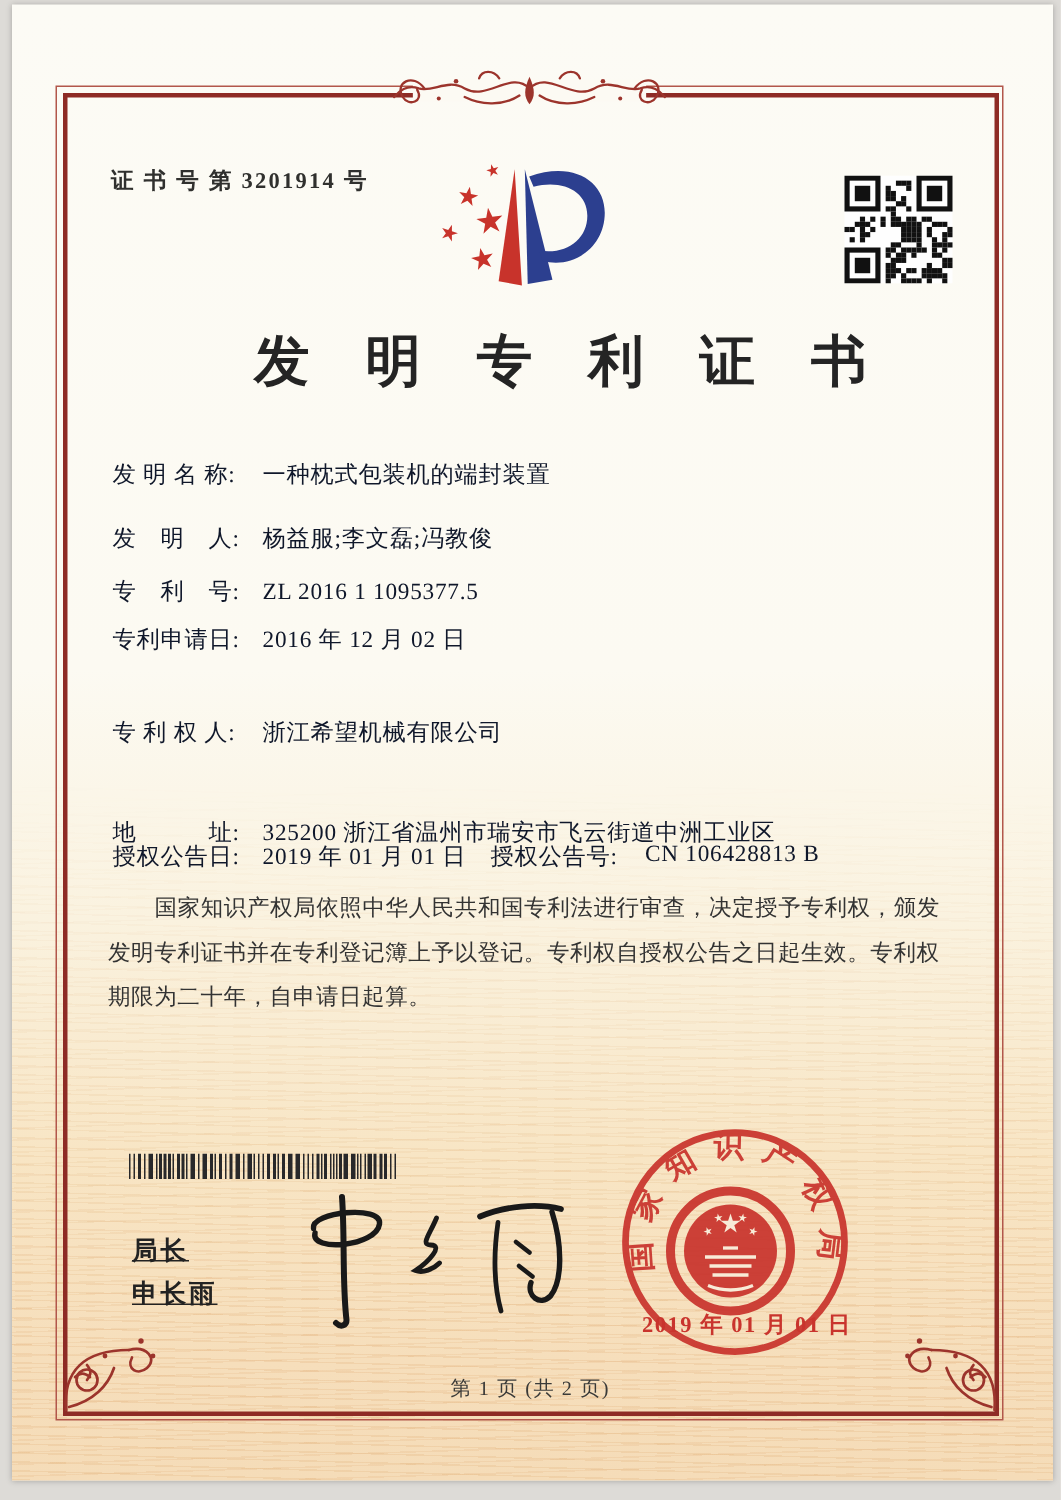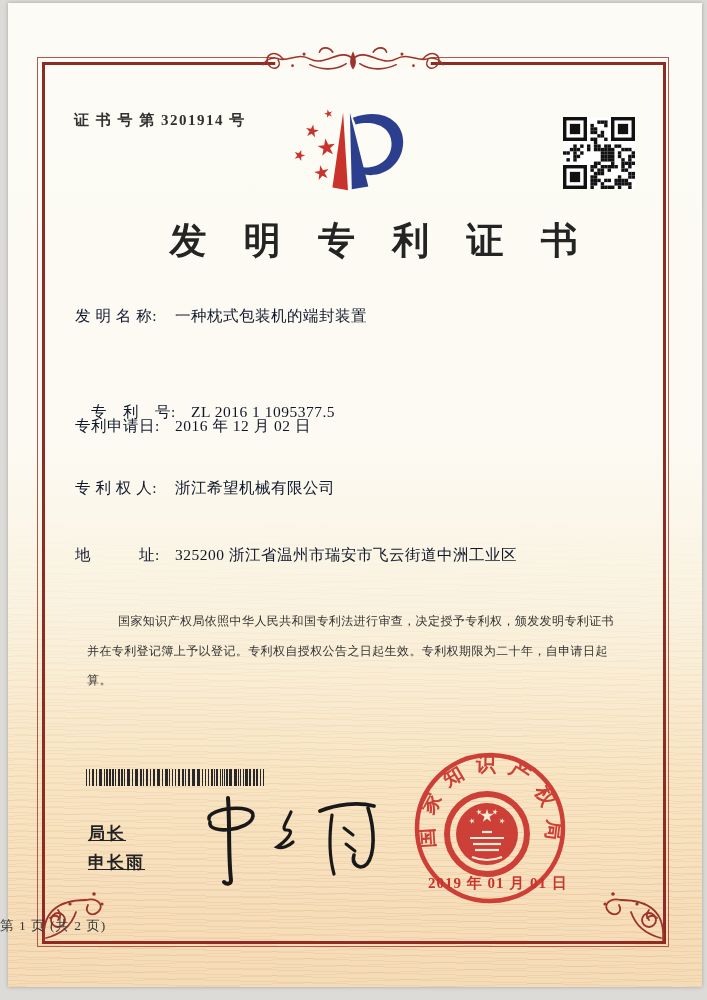--- a/index.html
+++ b/index.html
@@ -18,24 +18,24 @@
   .frame-inner{position:absolute;left:42px;top:62px;width:618px;height:876px;border:3px solid #8e2b25;}
   .abs{position:absolute;}
   .certno{left:74px;top:111px;font-size:15px;letter-spacing:1.5px;color:#30302e;font-weight:600;}
   .title{left:0;right:0;top:216px;text-align:center;font-size:37px;font-weight:700;
          letter-spacing:14px;text-indent:14px;color:#242424;padding-left:40px;}
   .row{left:75px;width:572px;font-size:15.5px;color:#0f172a;letter-spacing:.5px;}
   .row .lab{display:inline-block;width:100px;}
   .row .lab2{position:absolute;left:252px;}
   .row .val2{position:absolute;left:355px;}
   .paras{left:72px;top:592px;width:568px;color:#333;}
-  .paras p{margin:15px;font-size:12px;line-height:29.5px;text-indent:31px;letter-spacing:.4px;}
+  .paras p{margin:0;font-size:15px;line-height:29.5px;text-indent:31px;letter-spacing:.4px;}
   .signer{left:88px;font-size:17px;color:#222;font-family:"Liberation Sans",sans-serif;font-weight:600;letter-spacing:2px;text-decoration:underline;}
   .sealdate{left:428px;top:874px;font-size:15px;font-weight:700;color:#c9342d;letter-spacing:1px;}
-  .footer{left:0;right:0;top:917px;text-align:left;font-size:13.5px;color:#3a3a38;letter-spacing:1px;}
+  .footer{left:0;right:0;top:917px;text-align:center;font-size:13.5px;color:#3a3a38;letter-spacing:1px;}
   svg{display:block;}
 </style>
 </head>
 <body>
 
 <div class="page">
 
   <svg width="0" height="0" style="position:absolute" aria-hidden="true">
     <defs>
       <path id="star" d="M0,-1 L0.225,-0.31 L0.951,-0.31 L0.363,0.118 L0.588,0.809 L0,0.382 L-0.588,0.809 L-0.363,0.118 L-0.951,-0.31 L-0.225,-0.31 Z"></path>
@@ -259,31 +259,39 @@
         <rect x="4" y="60" width="20" height="20" fill="#fefefe"></rect>
         <rect x="8" y="64" width="12" height="12" fill="#111"></rect>
       </svg>
   </div>
 
   <div class="abs title">发 明 专 利 证 书</div>
 
   <div class="abs row" style="top:306px;">
     <span class="lab">发 明 名 称:</span><span>一种枕式包装机的端封装置</span>
   </div>
-  <div class="abs row" style="top:402px;margin-left:16px;">
+  <div class="abs row" style="top:349px;">
+    <span class="lab">发　明　人:</span><span>杨益服;李文磊;冯教俊</span>
+  </div>
+  <div class="abs row" style="top:384px;">
     <span class="lab">专　利　号:</span><span>ZL 2016 1 1095377.5</span>
   </div>
   <div class="abs row" style="top:416px;">
     <span class="lab">专利申请日:</span><span>2016 年 12 月 02 日</span>
   </div>
   <div class="abs row" style="top:478px;">
     <span class="lab">专 利 权 人:</span><span>浙江希望机械有限公司</span>
   </div>
   <div class="abs row" style="top:521px;margin-top:24px;">
     <span class="lab">地　　　址:</span><span>325200 浙江省温州市瑞安市飞云街道中洲工业区</span>
+  </div>
+  <div class="abs row" style="top:561px;">
+    <span class="lab">授权公告日:</span><span>2019 年 01 月 01 日</span>
+    <span class="lab2">授权公告号:</span>
+    <span class="val2">CN 106428813 B</span>
   </div>
 
   <div class="abs paras">
     <p>国家知识产权局依照中华人民共和国专利法进行审查，决定授予专利权，颁发发明专利证书并在专利登记簿上予以登记。专利权自授权公告之日起生效。专利权期限为二十年，自申请日起算。</p>
   </div>
 
   <div class="abs" style="left:85px;top:769px;">
     <svg id="bcsvg" width="185" height="17" viewBox="0 0 185 17">
         <rect x="1" y="0" width="1" height="17" fill="#28282a"></rect>
         <rect x="4" y="0" width="1" height="17" fill="#28282a"></rect>

